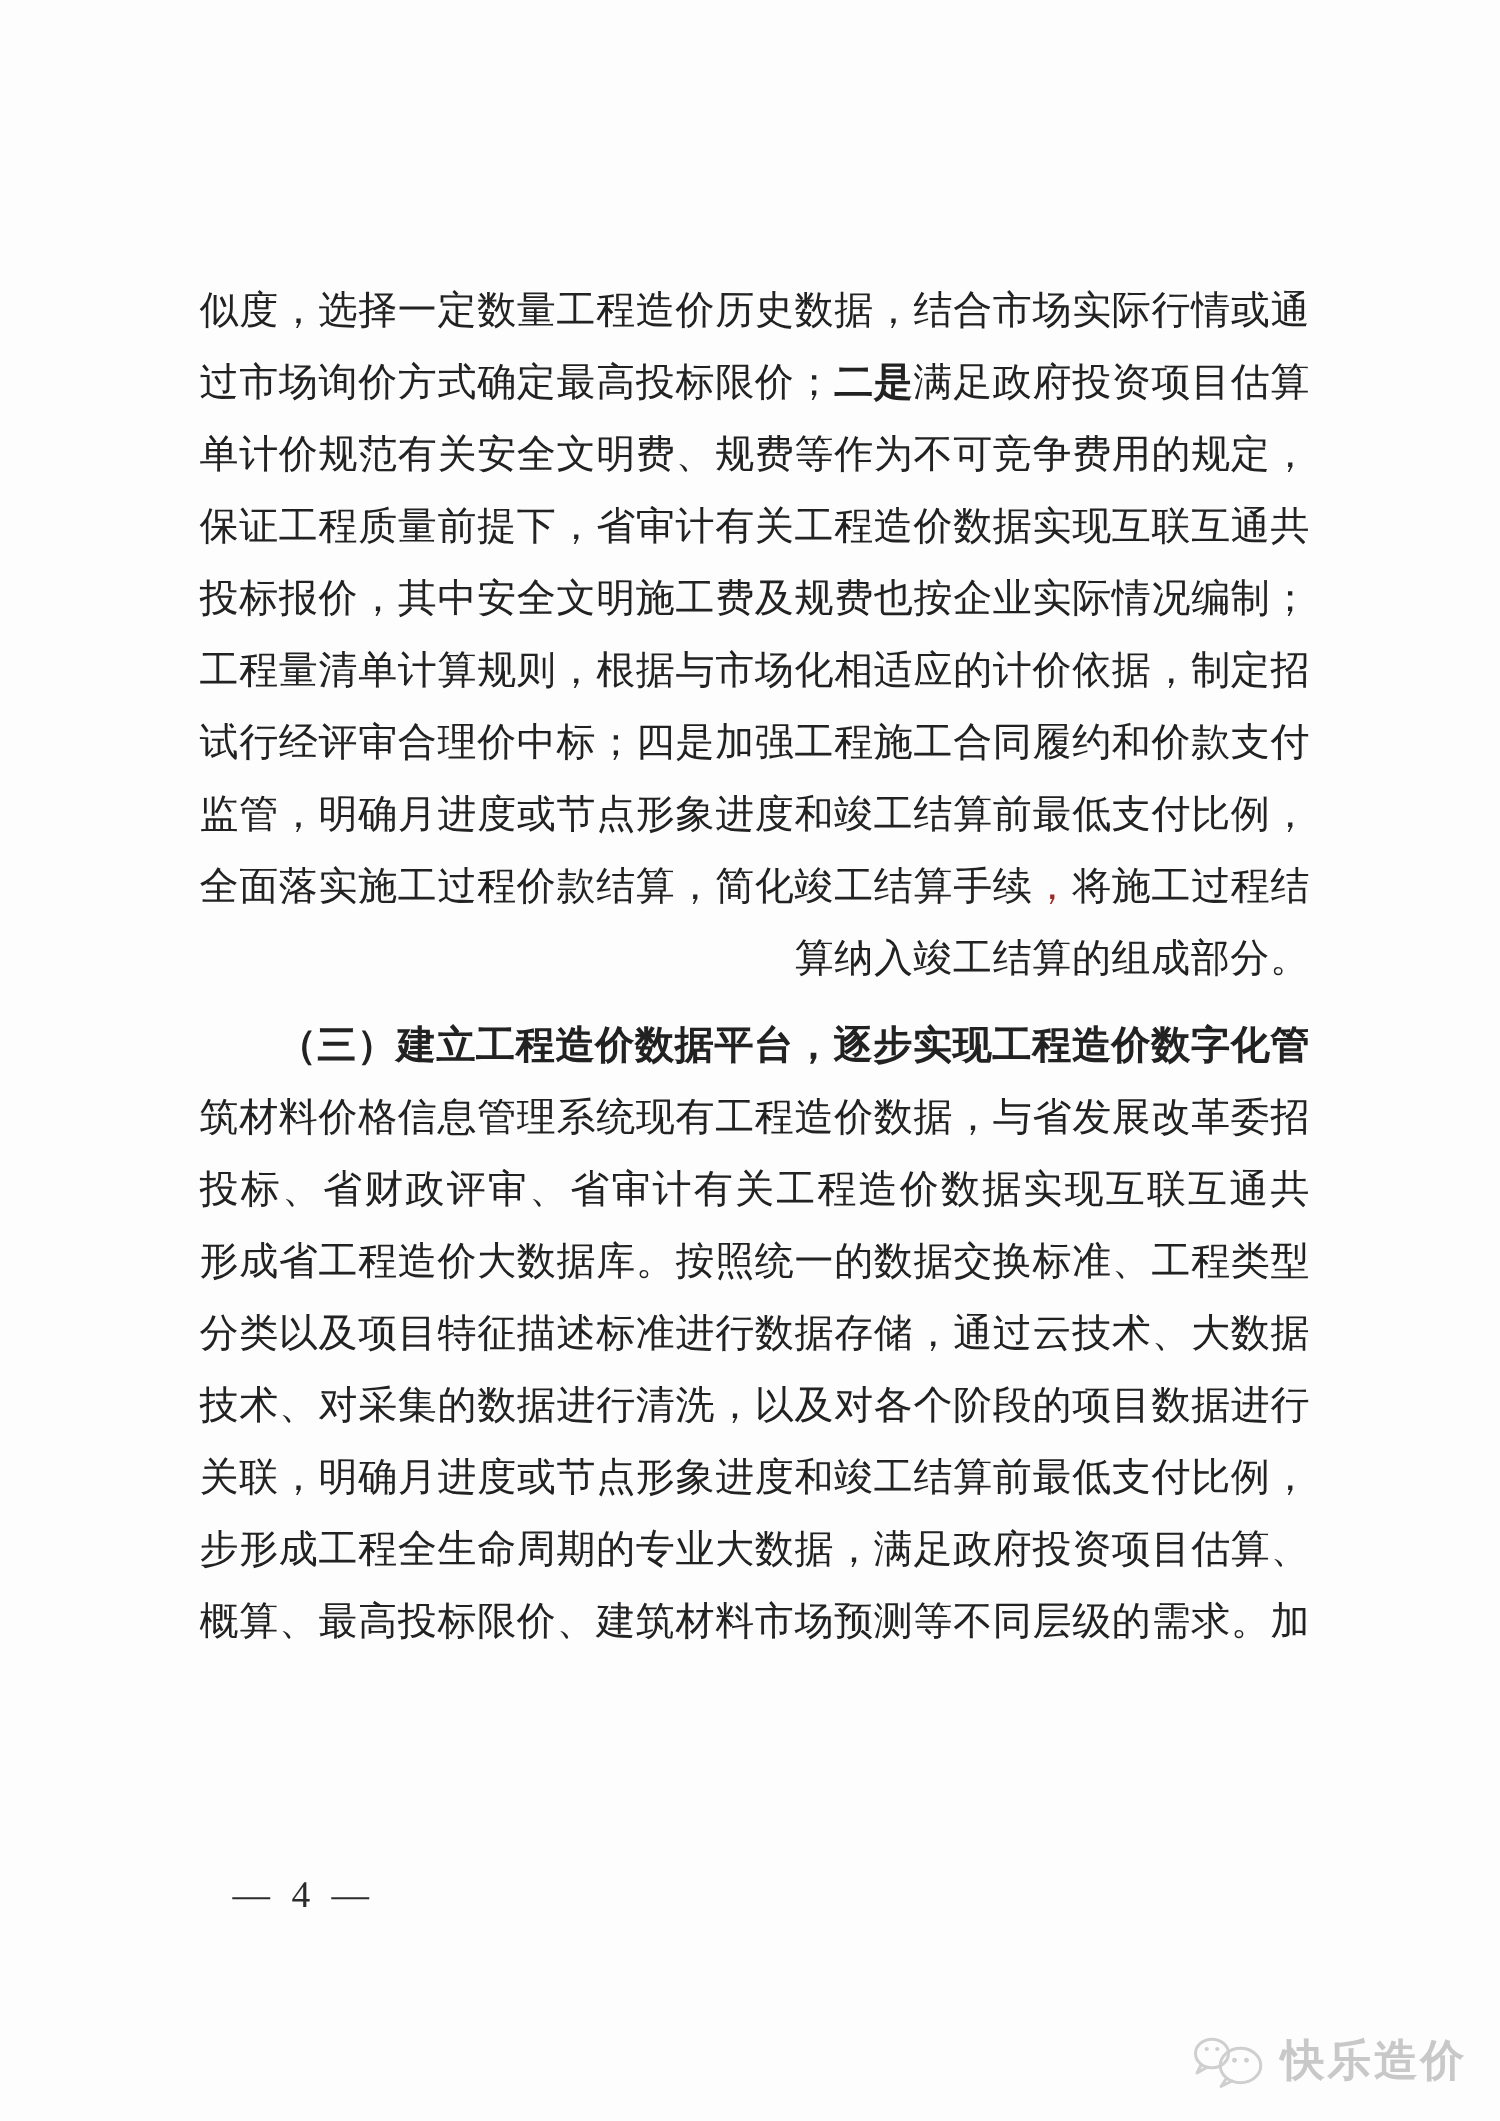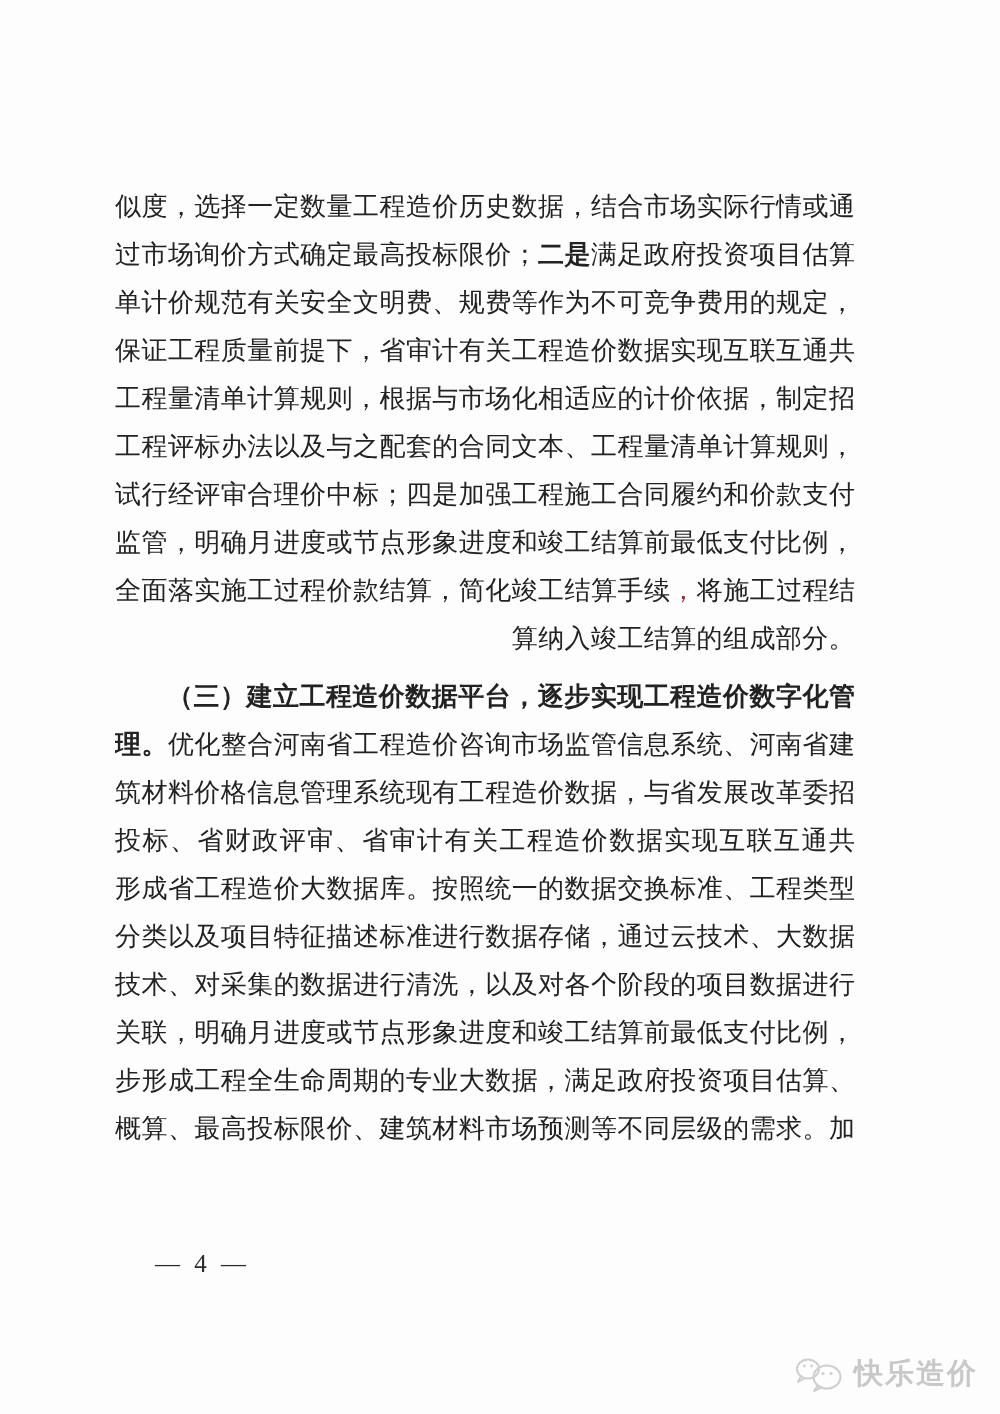--- a/index.html
+++ b/index.html
@@ -14,21 +14,21 @@
     overflow: hidden;
     font-family: "Liberation Serif", "DejaVu Serif", serif;
   }
   .page {
     position: absolute;
     inset: 0;
     background: #fdfdfd;
   }
   .text-block {
     position: absolute;
-    left: 115px;
+    left: 133px;
     top: 183px;
     width: 740px;
     color: var(--ink, #222222);
   }
   .paragraph { margin: 0; }
   .paragraph + .paragraph { margin-top: 10px; }
   .line {
     height: 48px;
     line-height: 48px;
     font-size: 26px;
@@ -77,30 +77,29 @@
 <body style="--ink: #222222; --red: #9c2a2a; --wm: #c8c8c8;">
 
 <div class="page">
 
   <div class="text-block" id="text-block">
       <div class="paragraph">
         <div class="line fill"><span>似度，选择一定数量工程造价历史数据，结合市场实际行情或通</span></div>
         <div class="line fill"><span>过市场询价方式确定最高投标限价；</span><span class="bold">二是</span><span>满足政府投资项目估算</span></div>
         <div class="line fill"><span>单计价规范有关安全文明费、规费等作为不可竞争费用的规定，</span></div>
         <div class="line fill"><span>保证工程质量前提下，省审计有关工程造价数据实现互联互通共享</span></div>
+        <div class="line fill"><span>投标报价，其中安全文明施工费及规费也按企业实际情况编制；</span></div>
         <div class="line fill"><span>工程量清单计算规则，根据与市场化相适应的计价依据，制定招标</span></div>
-        <div class="line fill"><span>工程评标办法以及与之配套的合同文本、工程量清单计算规则，</span></div>
         <div class="line fill"><span>试行经评审合理价中标；四是加强工程施工合同履约和价款支付</span></div>
         <div class="line fill"><span>监管，明确月进度或节点形象进度和竣工结算前最低支付比例，</span></div>
         <div class="line fill"><span>全面落实施工过程价款结算，简化竣工结算手续</span><span class="red">，</span><span>将施工过程结</span></div>
         <div class="line"><span>算纳入竣工结算的组成部分。</span></div>
       </div>
       <div class="paragraph">
         <div class="line fill indent"><span class="bold">（三）建立工程造价数据平台，逐步实现工程造价数字化管</span></div>
-        <div class="line fill"><span class="bold">理。</span><span>优化整合河南省工程造价咨询市场监管信息系统、河南省建</span></div>
         <div class="line fill"><span>筑材料价格信息管理系统现有工程造价数据，与省发展改革委招</span></div>
         <div class="line fill"><span>投标、省财政评审、省审计有关工程造价数据实现互联互通共享，</span></div>
         <div class="line fill"><span>形成省工程造价大数据库。按照统一的数据交换标准、工程类型</span></div>
         <div class="line fill"><span>分类以及项目特征描述标准进行数据存储，通过云技术、大数据</span></div>
         <div class="line fill"><span>技术、对采集的数据进行清洗，以及对各个阶段的项目数据进行</span></div>
         <div class="line fill"><span>关联，明确月进度或节点形象进度和竣工结算前最低支付比例，逐</span></div>
         <div class="line fill"><span>步形成工程全生命周期的专业大数据，满足政府投资项目估算、</span></div>
         <div class="line fill"><span>概算、最高投标限价、建筑材料市场预测等不同层级的需求。加</span></div>
       </div>
     </div>

